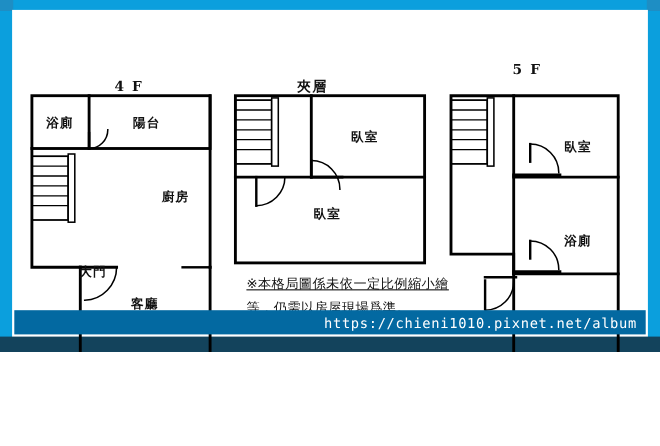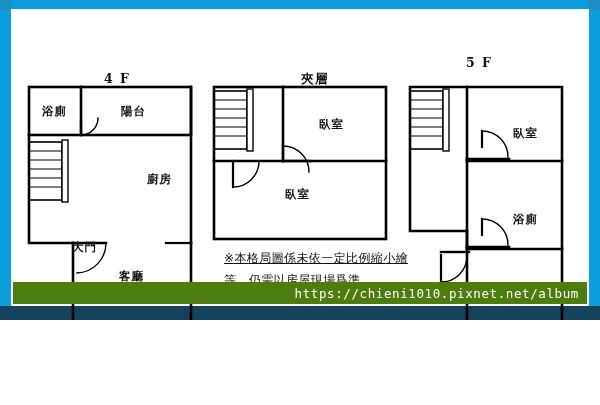--- a/index.html
+++ b/index.html
@@ -47,21 +47,21 @@
     background: #1e8ec4;
   }
 
   
   .watermark-bar {
     position: absolute;
     left: 13px;
     bottom: 16px;
     width: 574px;
     height: 22px;
-    background: #4d7c0f;
+    background: #0369a1;
     display: flex;
     align-items: center;
     justify-content: flex-end;
   }
   .watermark-text {
     font-family: "DejaVu Sans Mono", monospace;
     font-size: 12.5px;
     letter-spacing: 0.6px;
     color: #ffffff;
     padding-right: 8px;
@@ -122,21 +122,21 @@
 
   <div class="frame-outer"></div>
   <div class="frame-corner-tl"></div>
   <div class="frame-corner-tr"></div>
   <div class="frame-inner-white"></div>
   <div class="frame-dark-bottom"></div>
 
   <div class="plan-canvas">
 
     <div class="floor-label" style="left:93px; top:62px;">4 F</div>
-    <div class="floor-label" style="left:259px; top:62px;margin-left:31px;">夾層</div>
+    <div class="floor-label" style="left:259px; top:62px;">夾層</div>
     <div class="floor-label" style="left:455px; top:46px;">5 F</div>
 
     <svg class="plan-svg" viewBox="0 0 578 360">
       <g stroke="#000" fill="none" stroke-linecap="square">
 
         <g>
 
           <rect x="18" y="78" width="162" height="48" stroke-width="2.6"></rect>
 
           <line x1="70" y1="78" x2="70" y2="126" stroke-width="2.6"></line>

